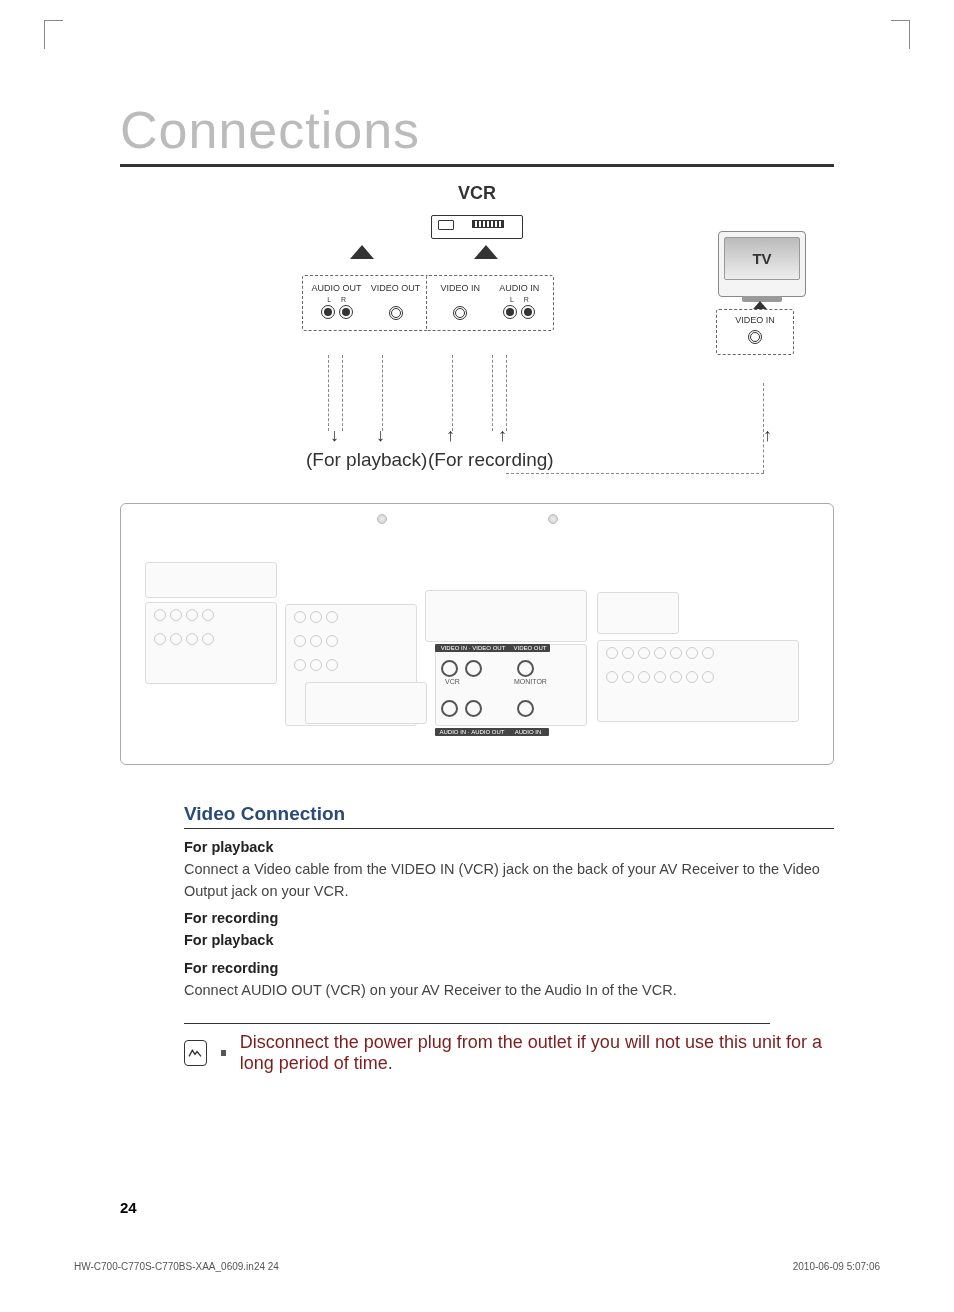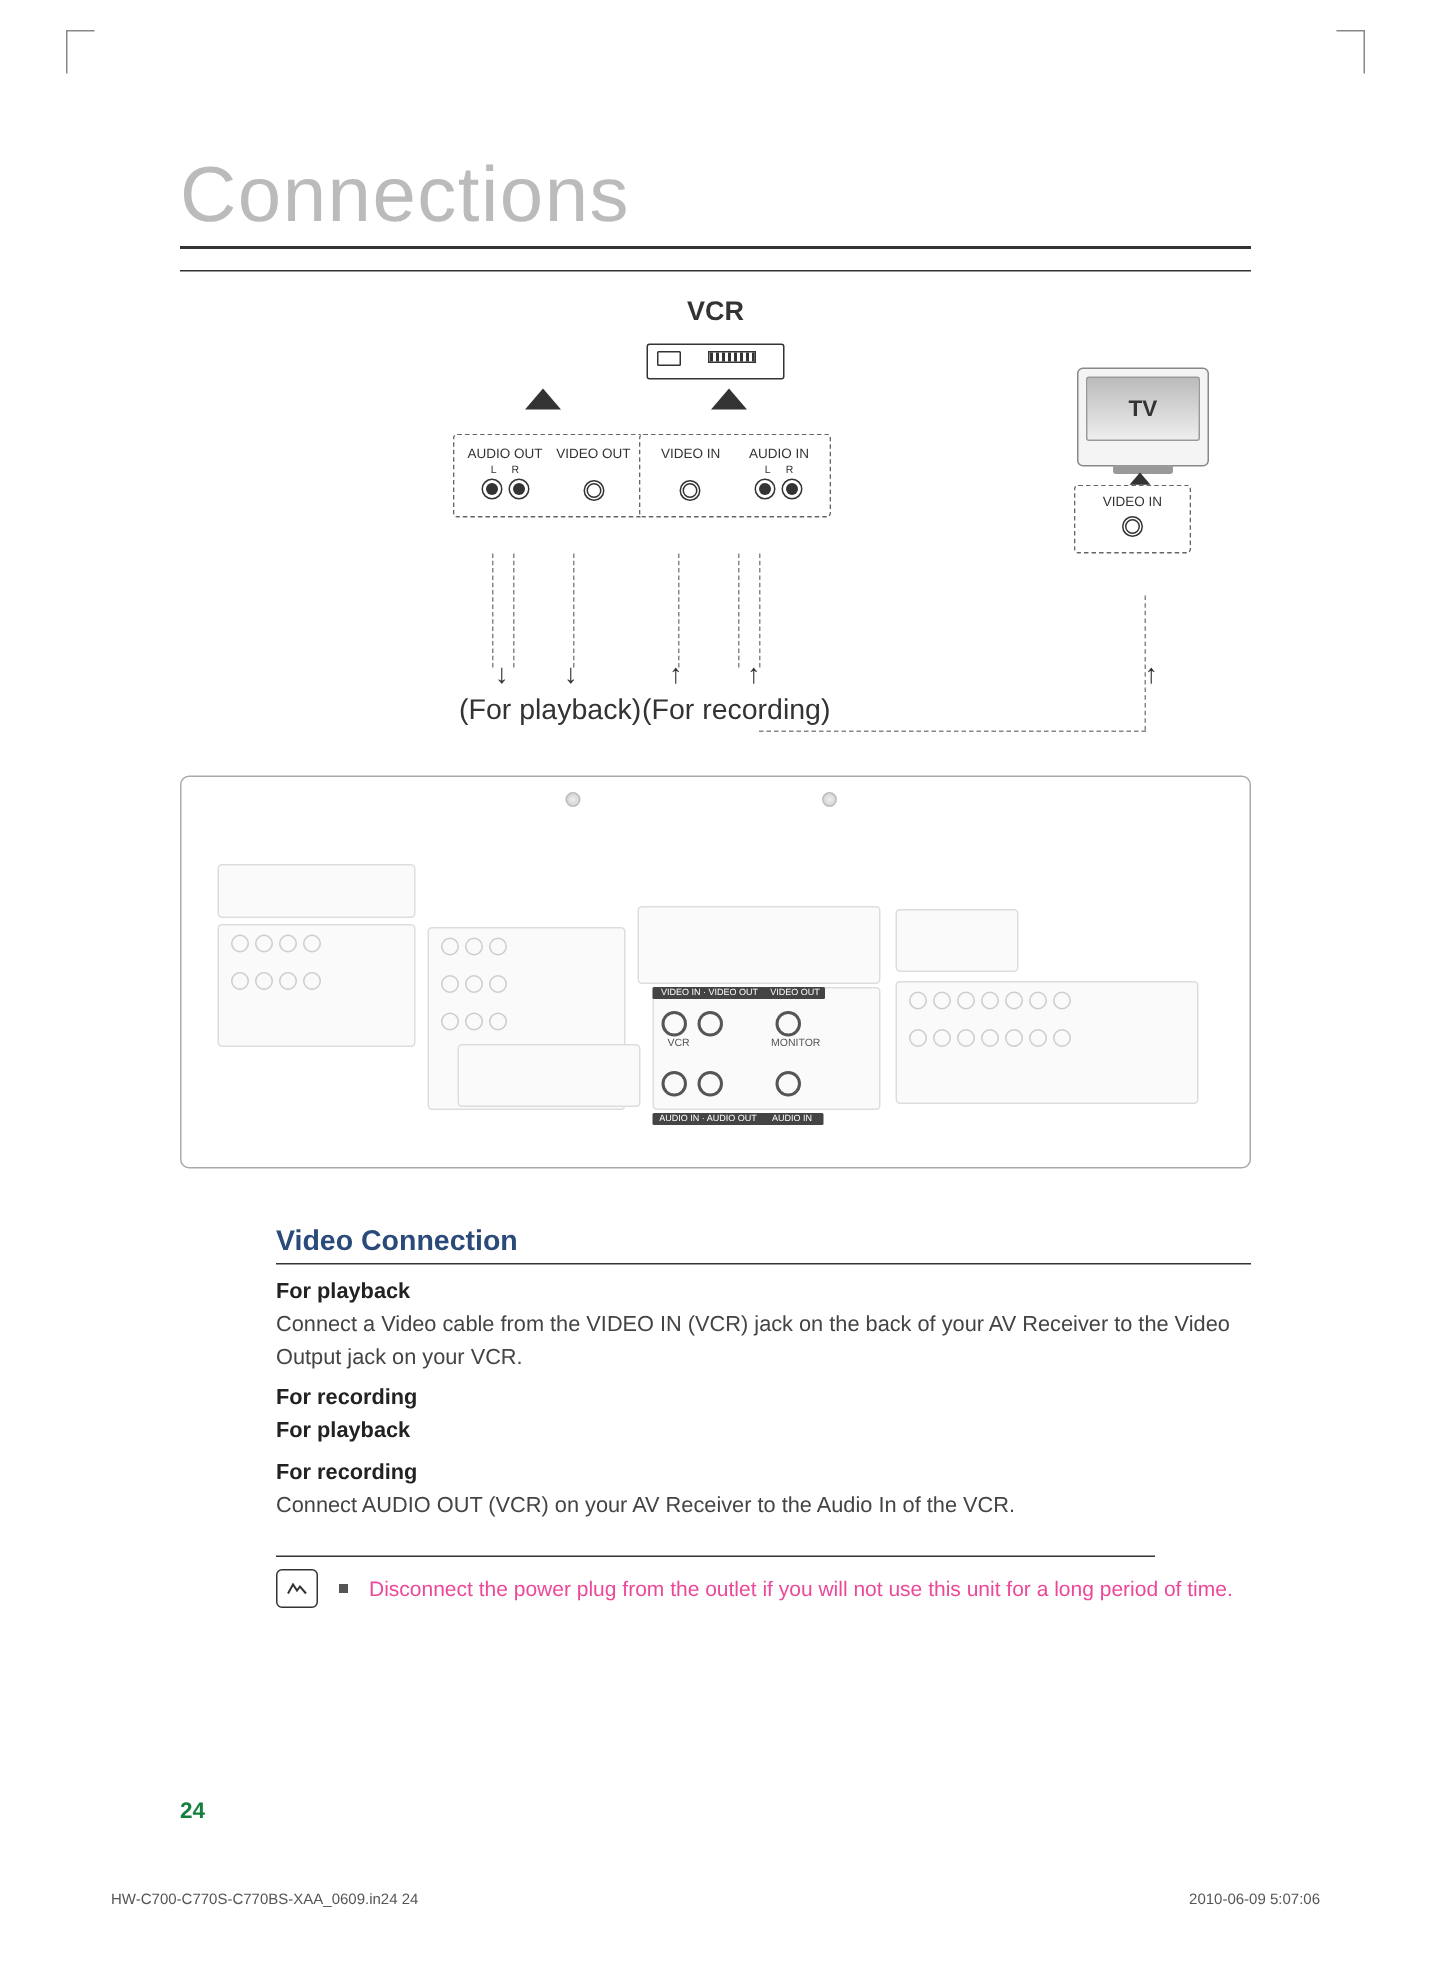--- a/index.html
+++ b/index.html
@@ -18,21 +18,20 @@
     padding: 100px 120px 60px 120px;
   }
   .crop-tl { position:absolute; top:20px; left:44px; width:18px; height:28px; border-left:1px solid #888; border-top:1px solid #888;}
   .crop-tr { position:absolute; top:20px; right:44px; width:18px; height:28px; border-right:1px solid #888; border-top:1px solid #888;}
   .chapter-title {
     font-size: 52px;
     font-weight: 300;
     color: #bbb;
     border-bottom: 2px solid #333;
     padding-bottom: 4px;
-    margin-bottom: 14px;
     letter-spacing: 1px;
   }
   .section-title {
     font-size: 22px;
     font-weight: bold;
     color: #2a4a7a;
     letter-spacing: 0.5px;
     margin-bottom: 4px;
   }
   .thin-rule {
@@ -150,22 +149,22 @@
   .bodytext { margin-left:64px; font-size:14.5px; line-height:1.5; color:#444;}
   .bold { font-weight:bold; color:#222;}
   .note-rule { margin:22px 64px 0 64px; border:none; border-top:1px solid #333;}
   .note-row { display:flex; align-items:center; gap:14px; margin-left:64px; margin-top:8px;}
   .note-icon {
     width:26px; height:24px; border:1.5px solid #333; border-radius:4px;
     display:flex; align-items:center; justify-content:center;
   }
   .note-icon svg { width:16px; height:16px;}
   .note-bullet { width:6px; height:6px; background:#555;}
-  .note-text { font-size:14px; color:#ec4899;}
-  .page-num { position:absolute; bottom:96px; left:120px; font-weight:bold; color:#15803d; font-size:15px;text-align:right;}
+  .note-text { font-size:18px; color:#7f1d1d;}
+  .page-num { position:absolute; bottom:96px; left:120px; font-weight:bold; color:#000000; font-size:15px;text-align:right;}
   .footer { position:absolute; bottom:40px; left:74px; right:74px; display:flex; justify-content:space-between; font-size:10px; color:#555;}
 </style>
 </head>
 <body>
 
 <div class="page">
   <div class="crop-tl"></div>
   <div class="crop-tr"></div>
 
   <div class="chapter-title">Connections</div>

